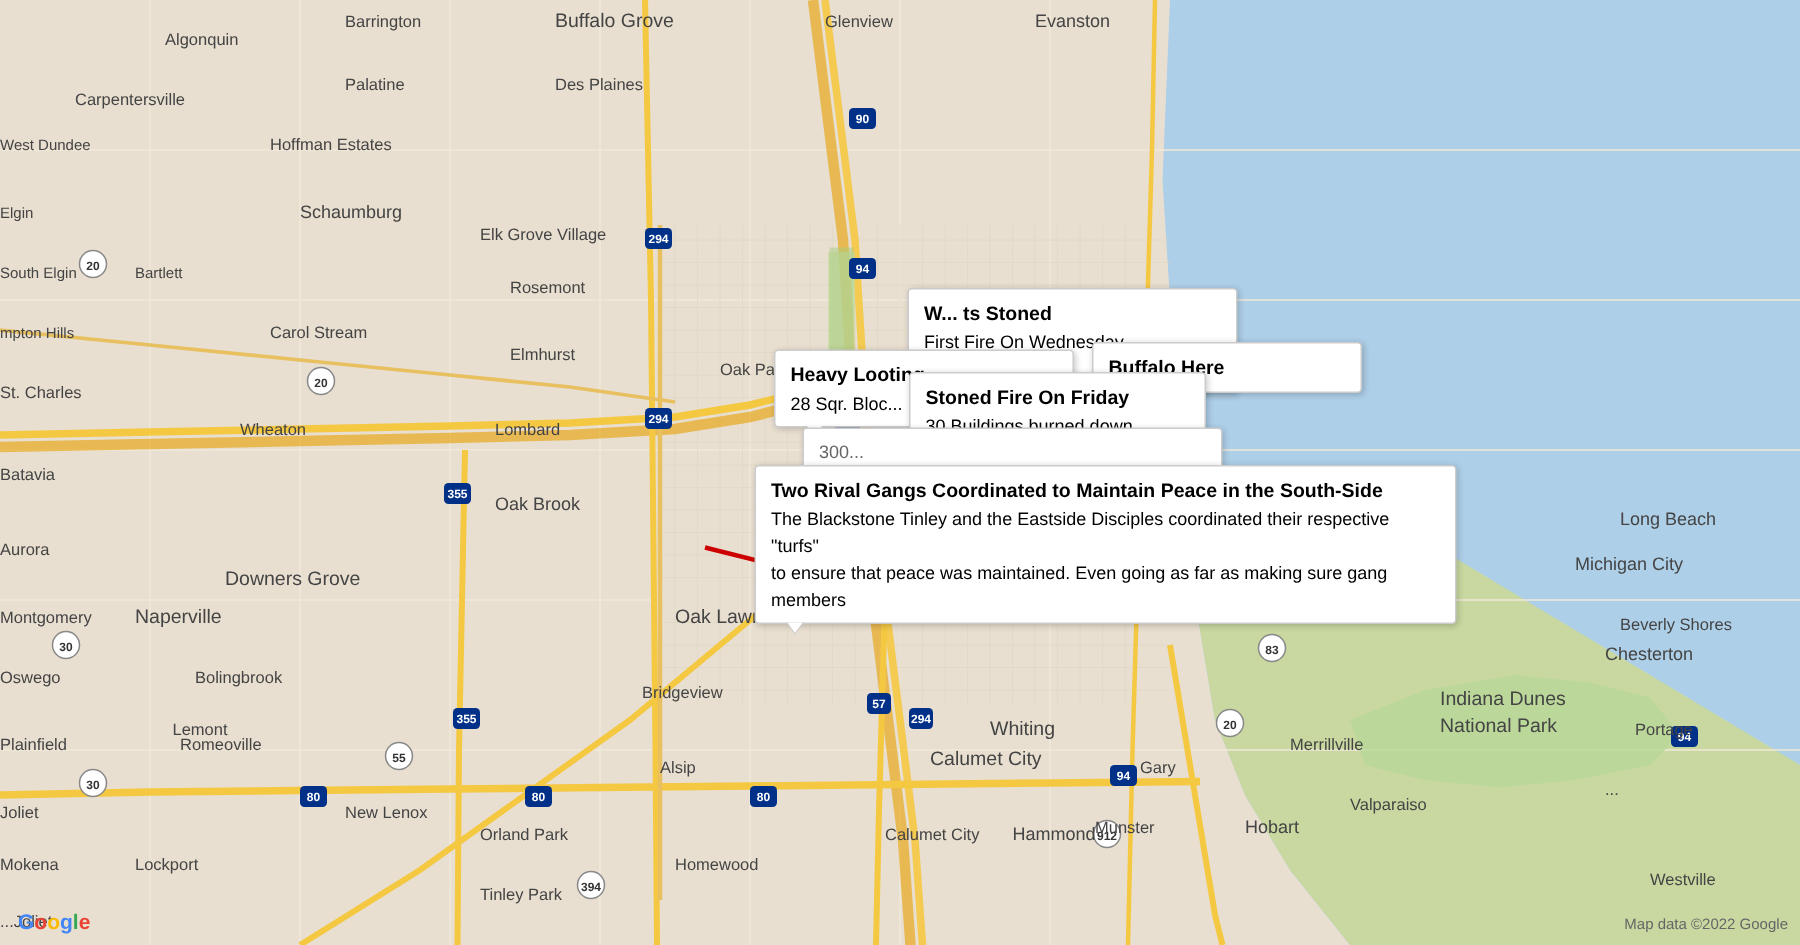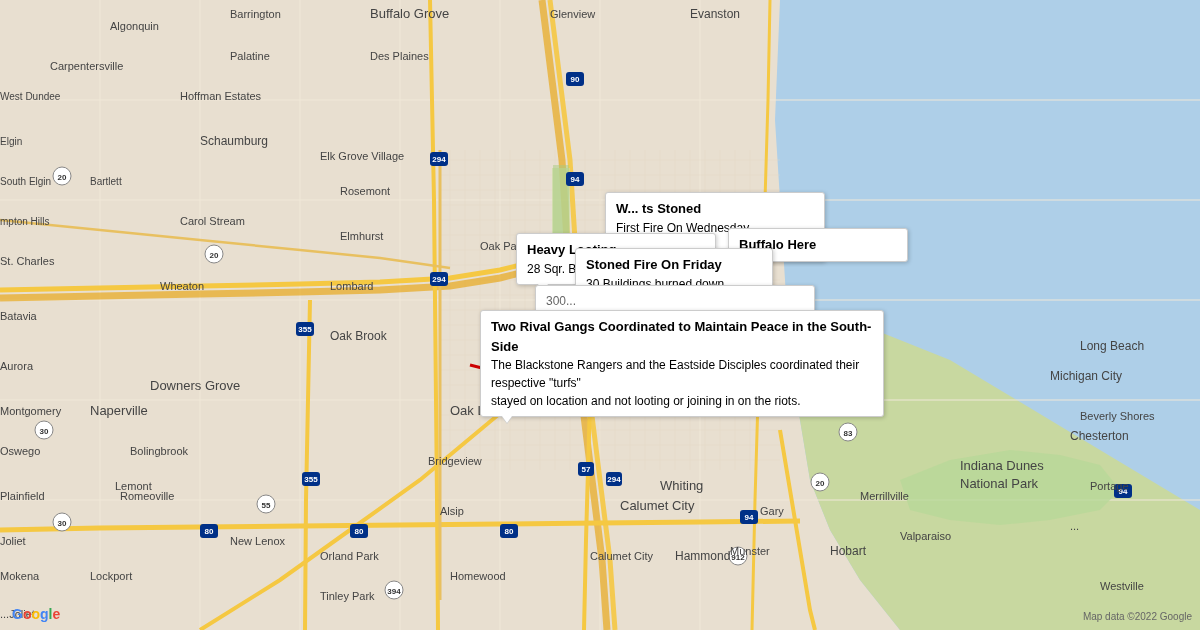--- a/index.html
+++ b/index.html
@@ -344,33 +344,33 @@
 
   <div class="info-box" style="top: 228px; left: 728px; width: 180px;">
     <div class="title">Buffalo Here</div>
   </div>
 
   <div class="info-box" style="top: 233px; left: 516px; width: 200px;">
     <div class="title">Heavy Looting</div>
     <div>28 Sqr. Bloc...</div>
   </div>
 
-  <div class="info-box" style="top: 248px; left: 575px; width: 198px;">
+  <div class="info-box" style="top: 248px; left: 606px; width: 198px;">
     <div class="title">Stoned Fire On Friday</div>
     <div>30 Buildings burned down Saturday</div>
   </div>
 
   <div class="info-box" style="top: 285px; left: 535px; width: 280px;">
     <div style="color:#666">300...</div>
   </div>
 
-  <div class="info-box" style="top: 310px; left: 480px; width: 404px; max-width: 468px;">
+  <div class="info-box" style="top: 310px; left: 503px; width: 468px; max-width: 468px;">
     <div class="title">Two Rival Gangs Coordinated to Maintain Peace in the South-Side</div>
-    <div>The Blackstone Rangers and the Eastside Disciples coordinated their respective "turfs"</div>
-    <div>stayed on location and not looting or joining in on the riots.</div>
+    <div>The Blackstone Tinley and the Eastside Disciples coordinated their respective "turfs"</div>
+    <div>to ensure that peace was maintained. Even going as far as making sure gang members</div>
   </div>
 
   <div id="google-logo">
     <span style="color:#4285f4; font-family:Arial; font-weight:bold; font-size:14px;">G</span><span style="color:#ea4335; font-family:Arial; font-weight:bold; font-size:14px;">o</span><span style="color:#fbbc05; font-family:Arial; font-weight:bold; font-size:14px;">o</span><span style="color:#4285f4; font-family:Arial; font-weight:bold; font-size:14px;">g</span><span style="color:#34a853; font-family:Arial; font-weight:bold; font-size:14px;">l</span><span style="color:#ea4335; font-family:Arial; font-weight:bold; font-size:14px;">e</span>
   </div>
 
   <div id="map-credit">Map data ©2022 Google</div>
 
 </div>
 

